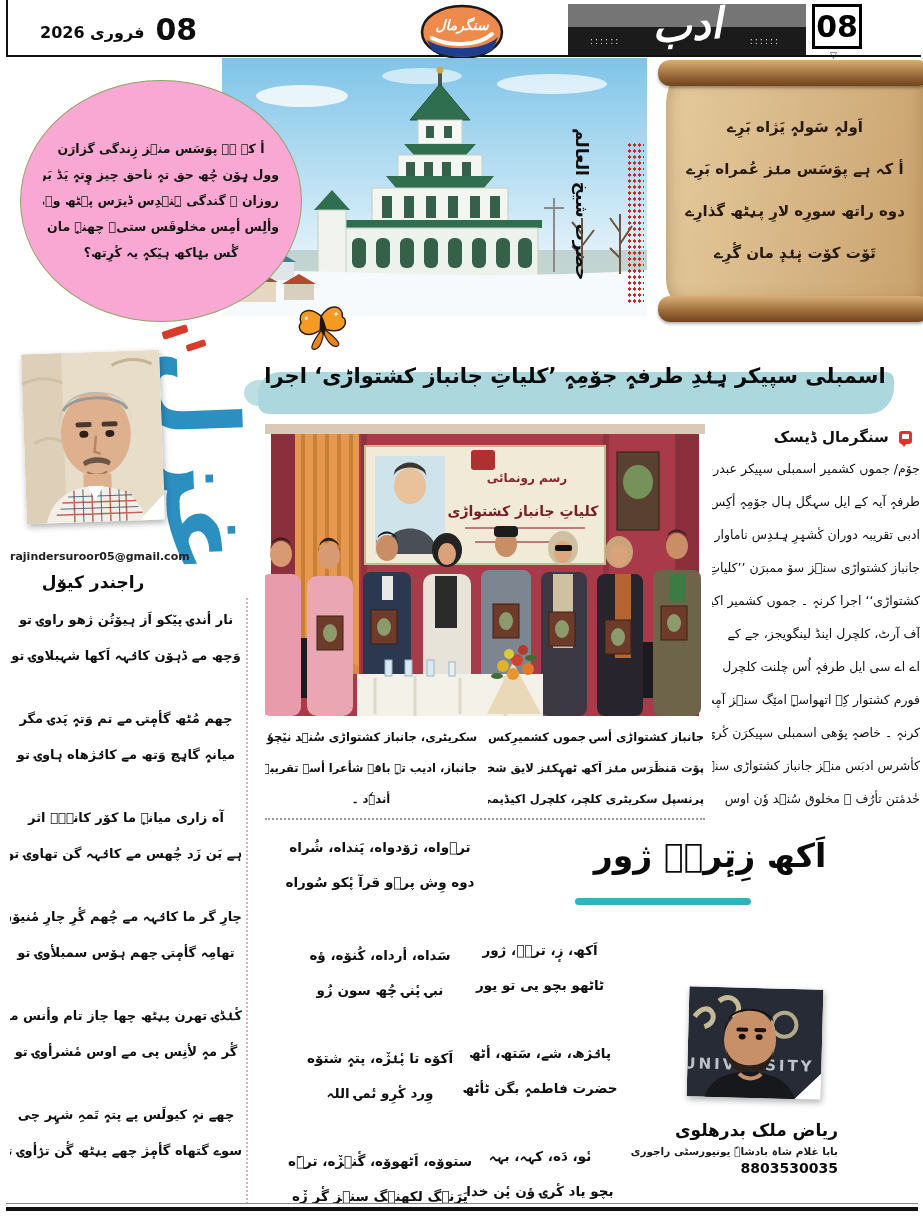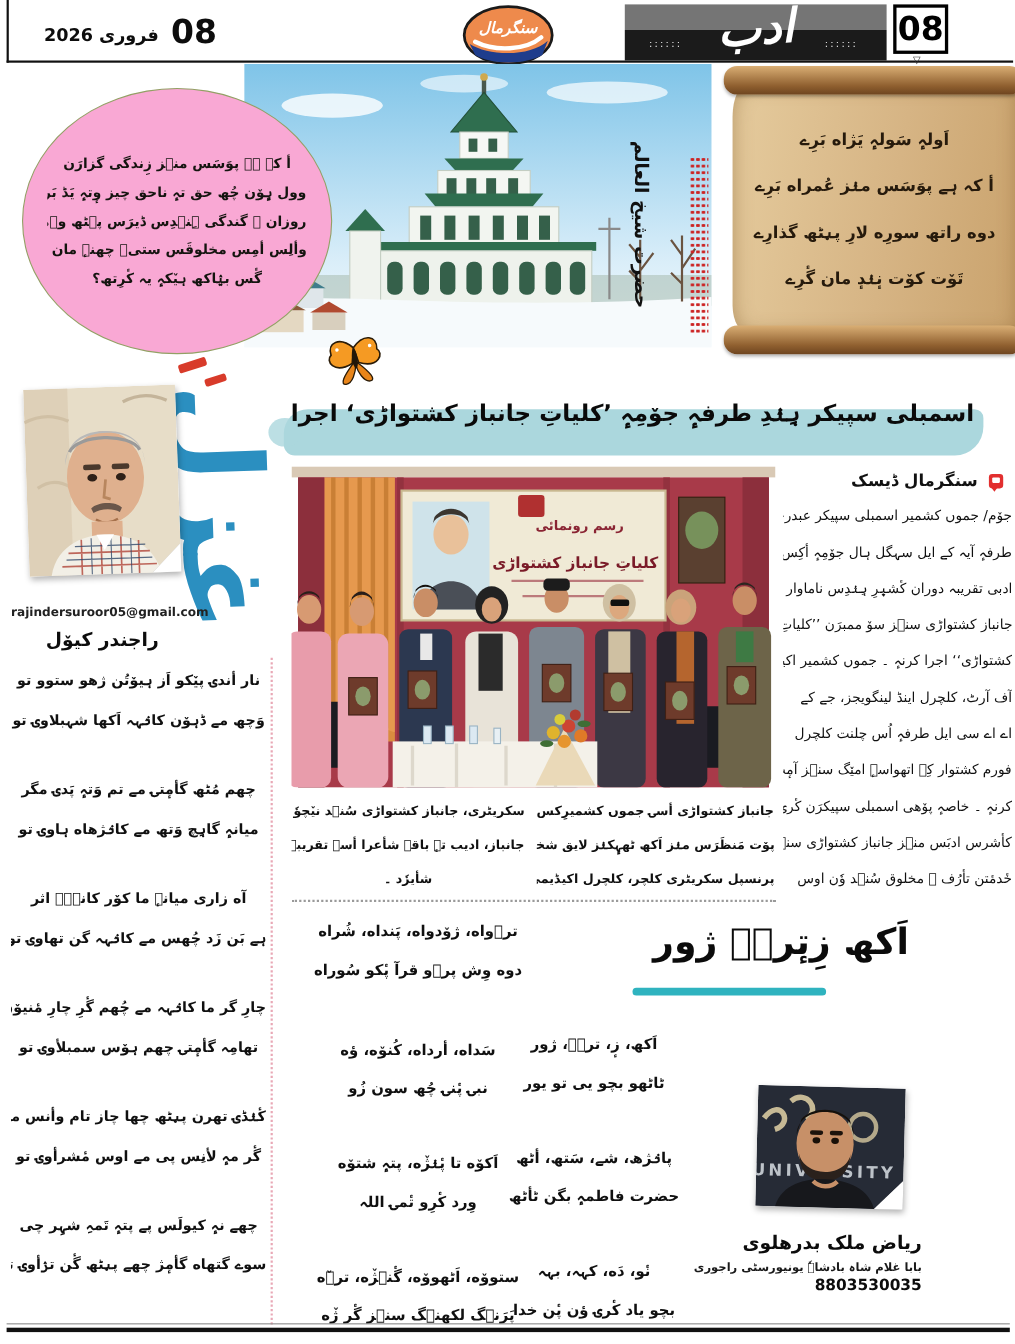--- a/index.html
+++ b/index.html
@@ -347,21 +347,21 @@
   </div>
 
   <div class="caption-right">
     <div class="cline">جانباز کشتواڑی أسۍ جموں کشمیرِکس ثقافتی</div>
     <div class="cline">پۆت مَنظَرَس منٛز اَکھ ٹھہٕکنٛز لایق شخصیَتھ‘‘ ۔</div>
     <div class="cline">پرنسپل سکریٹری کلچر، کلچرل اکیڈیمی ہِنٛدۍ</div>
   </div>
   <div class="caption-left">
     <div class="cline">سکریٹری، جانباز کشتواڑی سُنٛد نیٚچوٗ زبیر احمد</div>
     <div class="cline">جانباز، ادیب تہٕ باقے شأعرا أسۍ تقریبہ منٛز</div>
-    <div class="cline center">شأیرٗد ۔</div>
+    <div class="cline center">أندۍٗد ۔</div>
   </div>
 
   <div class="dotted-h"></div>
   <div class="dotted-v"></div>
 
   <div class="ghazal-art">
     <span class="ghazal-word">غزل</span>
     <span class="ghazal-mark gm1"></span>
     <span class="ghazal-mark gm2"></span>
   </div>
@@ -388,21 +388,21 @@
       <path d="M62,134 L69,148 L78,134 Z" fill="#fff"></path>
     </svg>
     <div class="curl-shadow"></div>
     <div class="curl"></div>
   </div>
   <div class="author1">راجندر کیوٚل</div>
   <div class="email1">rajindersuroor05@gmail.com</div>
 
   <div class="couplets">
     <div class="couplet">
-      <div class="vline">نار أندۍ پیٚکو اَز ہیوٚتُن ژھو ستوو تو</div>
+      <div class="vline">نار أندۍ پیٚکو اَز ہیوٚتُن ژھو راوۍ تو</div>
       <div class="vline">وَچھ مے ڈہوٚن کانٛہہ اَکھا شہبلاوۍ تو</div>
     </div>
     <div class="couplet">
       <div class="vline">چھم مُٹھ گأمٕتۍ مے تم وَتہٕ پَدۍ مگر</div>
       <div class="vline">میانہٕ گاہِچ وَتھ مے کانٛژھاه ہاوۍ تو</div>
     </div>
     <div class="couplet">
       <div class="vline">آه زاری میانہٕ ما کوٚر کانٛہہ اثر</div>
       <div class="vline">ہے بَن زَد چُھس مے کانٛہہ گن تھاوۍ تو</div>
     </div>

